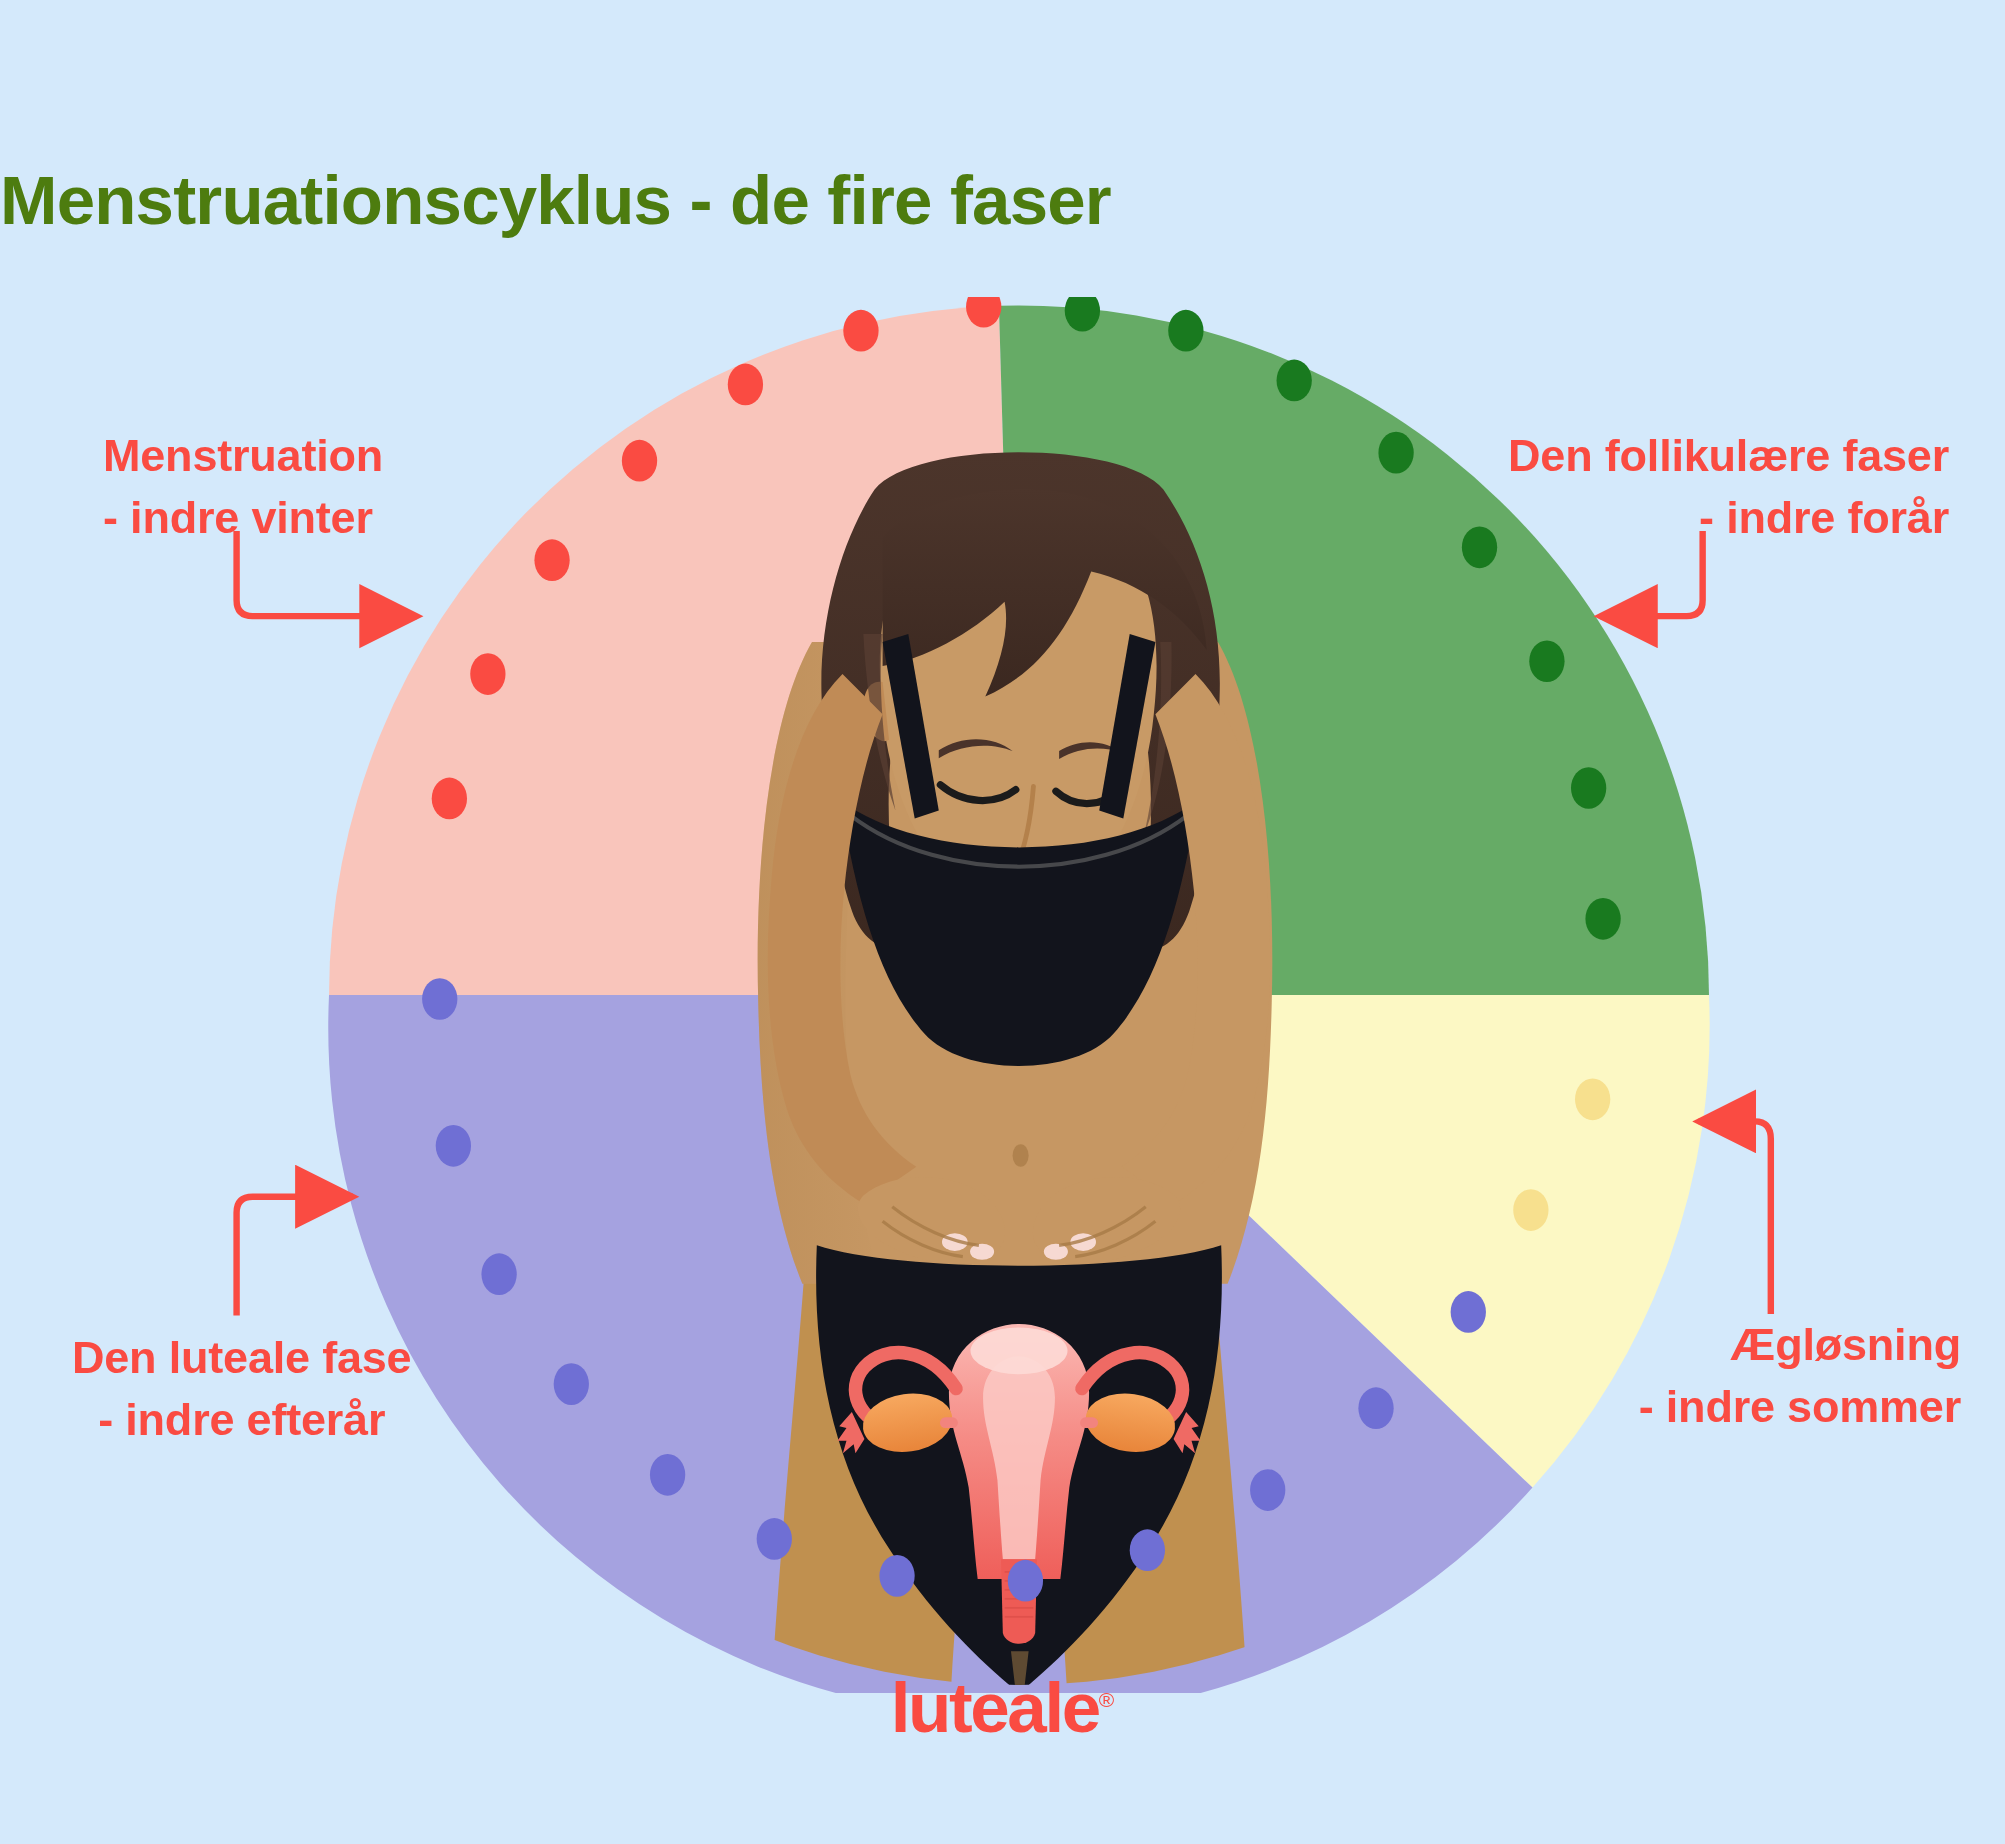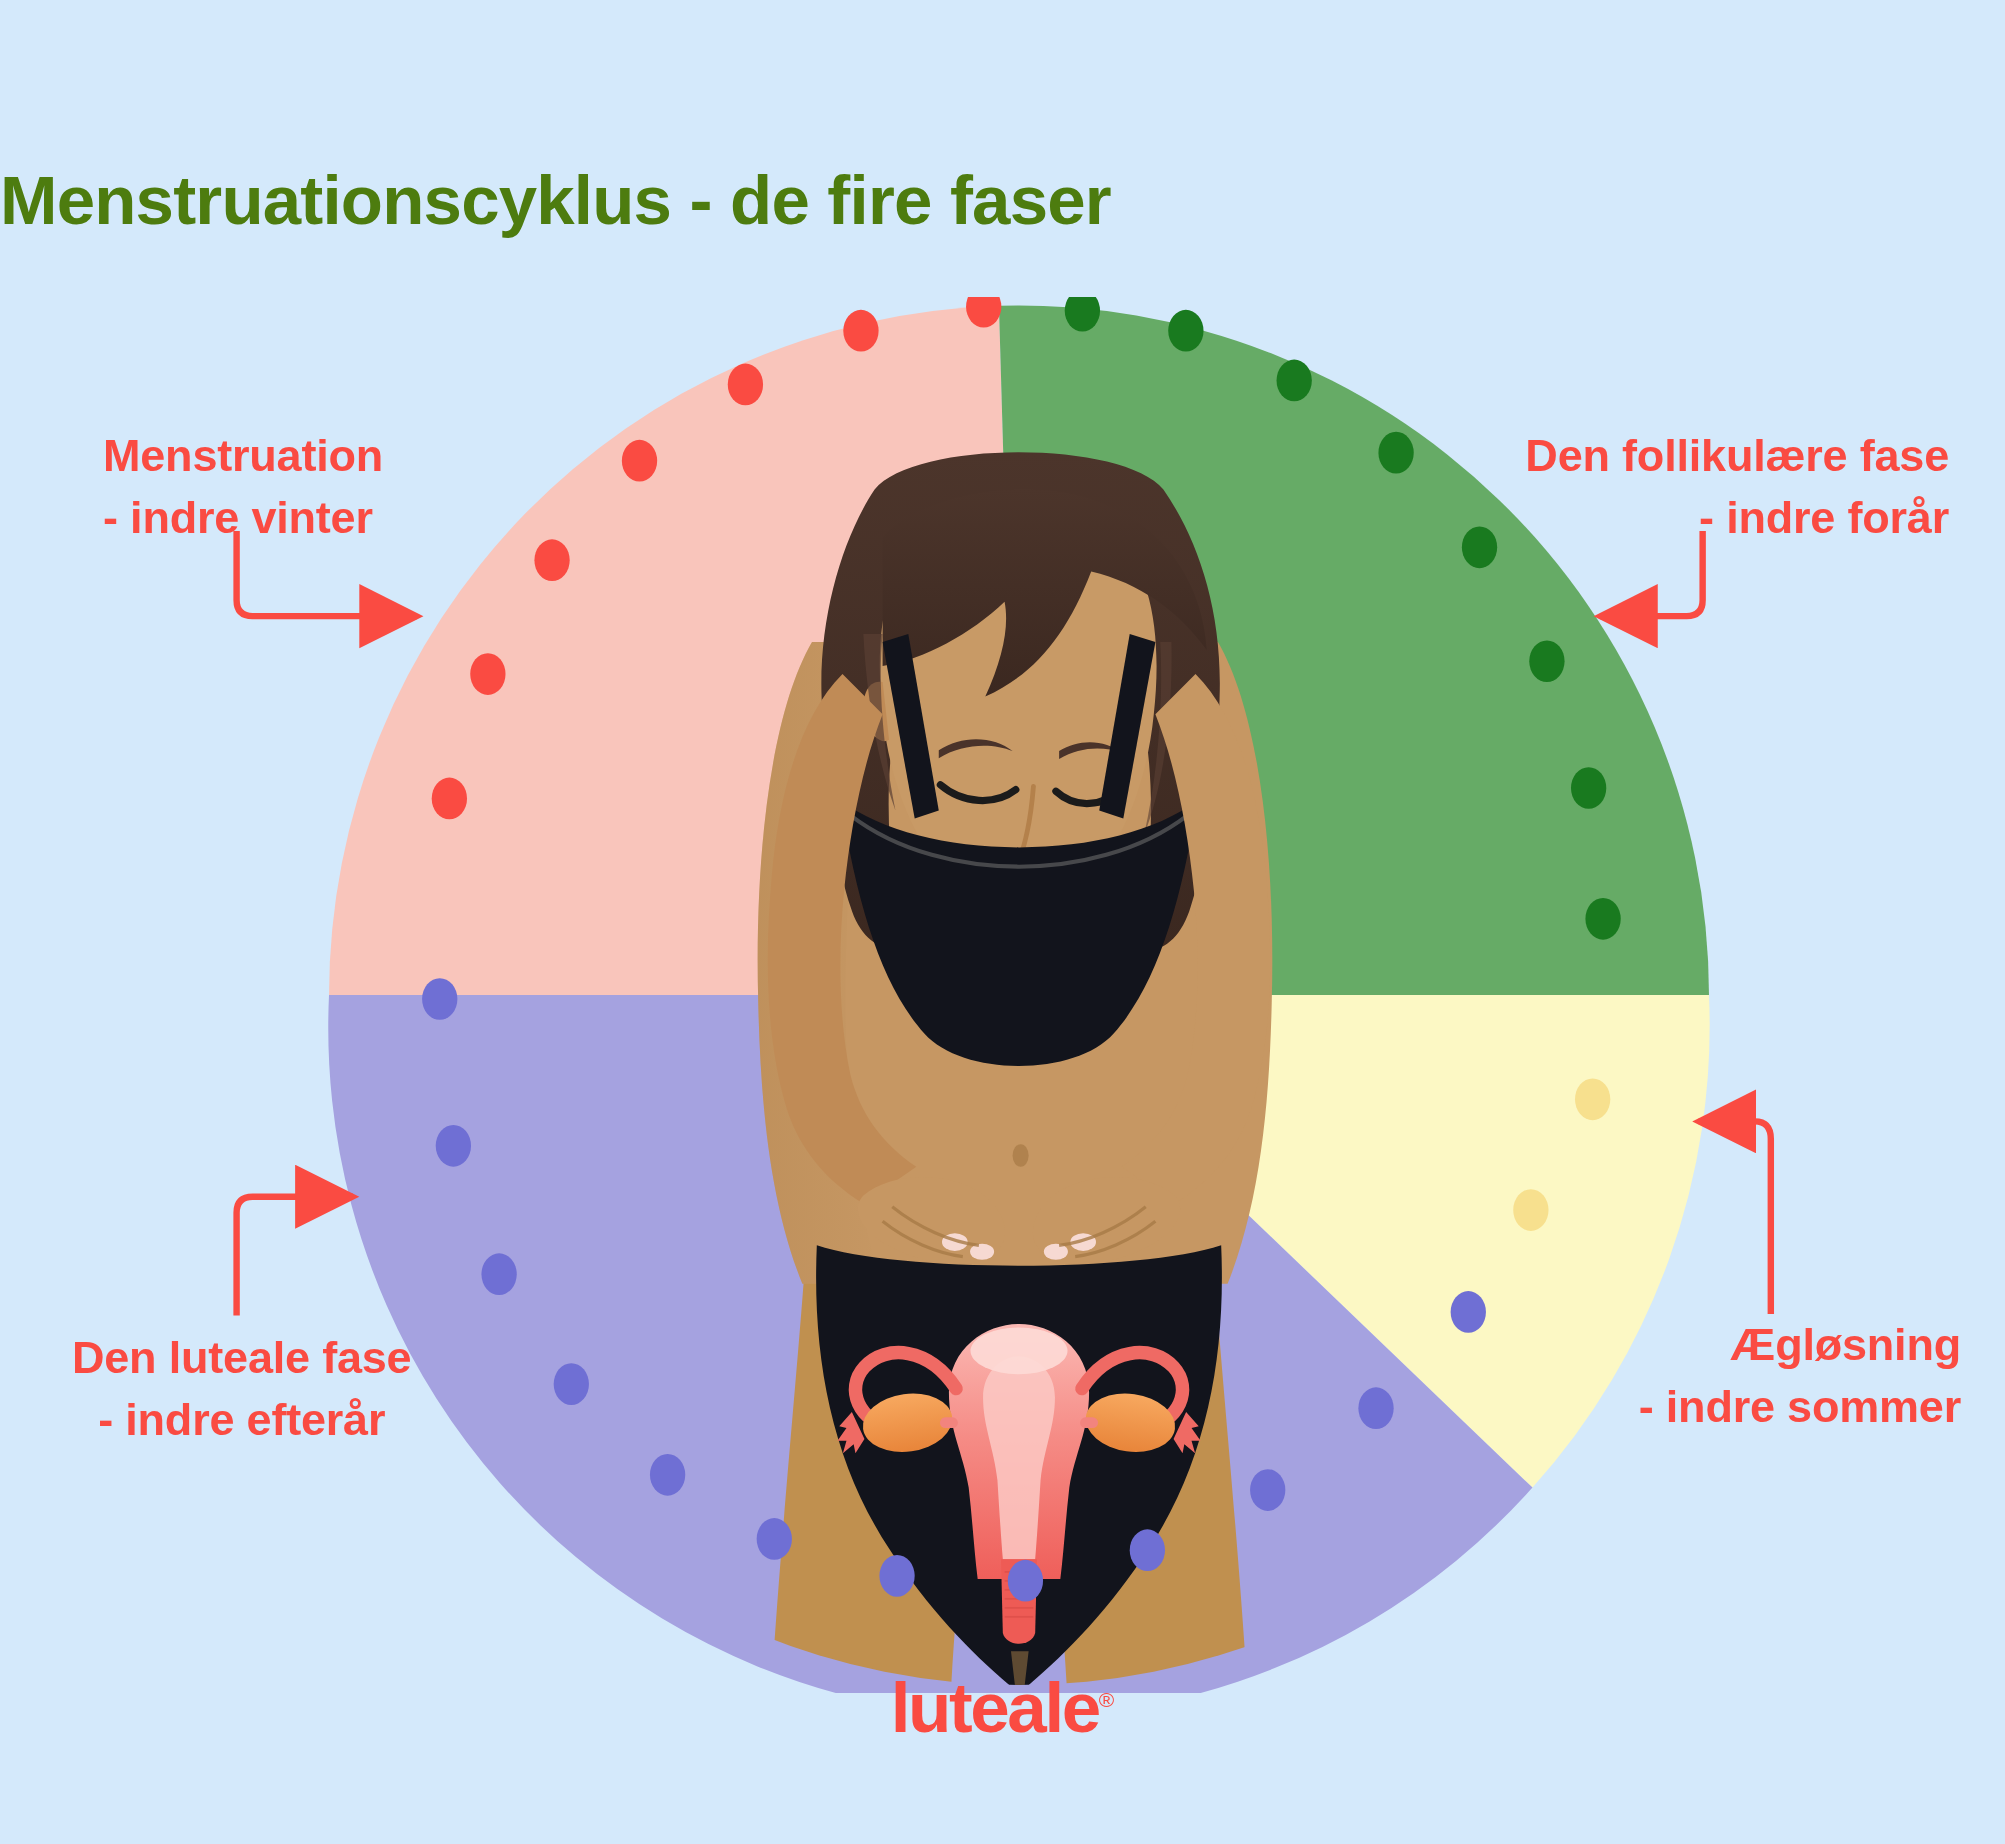--- a/index.html
+++ b/index.html
@@ -278,21 +278,21 @@
         <ellipse cx="312" cy="1355" rx="22" ry="26"></ellipse>
         <ellipse cx="222" cy="1218" rx="22" ry="26"></ellipse>
         <ellipse cx="165" cy="1058" rx="22" ry="26"></ellipse>
         <ellipse cx="148" cy="875" rx="22" ry="26"></ellipse>
       </g>
     </g>
   </svg>
 
   <div class="label l-left" id="label-menstruation">Menstruation
 - indre vinter</div>
-  <div class="label l-right" id="label-follicular">Den follikulære fase
+  <div class="label l-right" id="label-follicular">Den follikulære faser
 - indre forår</div>
   <div class="label l-center-left" id="label-luteal">Den luteale fase
 - indre efterår</div>
   <div class="label l-right" id="label-ovulation">Ægløsning
 - indre sommer</div>
 
   <svg id="arrows" viewBox="0 0 2500 2300">
     <defs>
       <marker id="arrR" markerWidth="12" markerHeight="12" refX="9" refY="5" orient="auto" markerUnits="strokeWidth">
         <path d="M0,0 L10,5 L0,10 z" fill="#fa4b42"></path>

